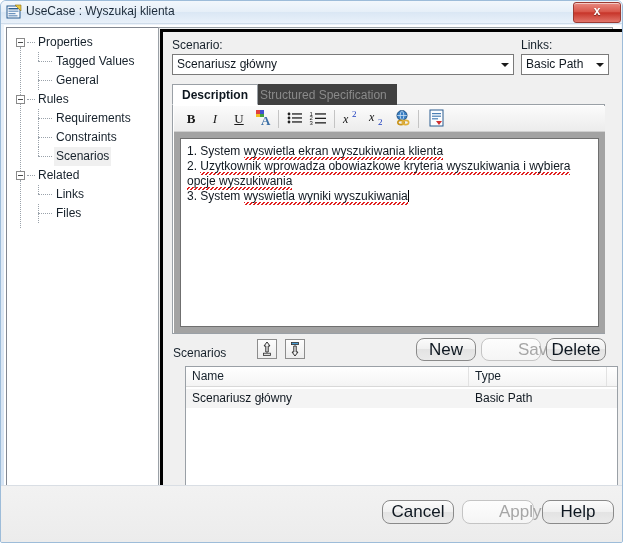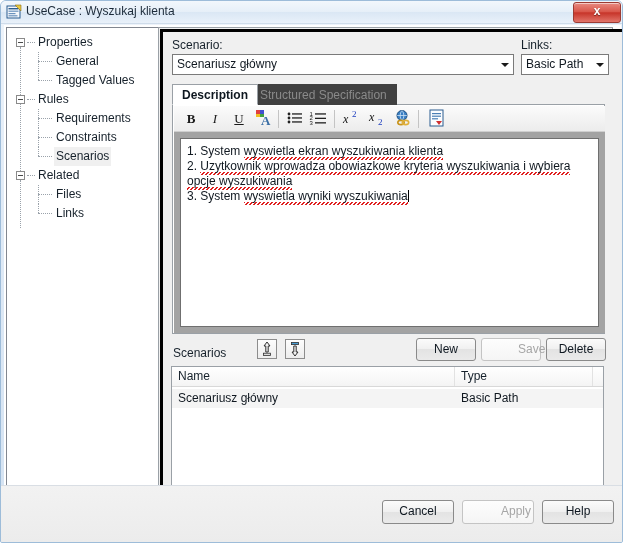--- a/index.html
+++ b/index.html
@@ -310,46 +310,46 @@
     border: 1px solid #8d8d8d;
     box-sizing: border-box;
     cursor: pointer;
   }
 
   .btn {
     position: absolute;
     height: 23px;
     line-height: 21px;
     text-align: center;
-    font-size: 12px;
+    font-size: 17px;
     color: #0e1720;
     background: linear-gradient(to bottom, #fbfbfb 0%, #f0f0f0 48%, #e3e3e3 49%, #eaeaea 100%);
     border: 1px solid #8a8a8a;
-    border-radius: 3px;
+    border-radius: 8px;
     box-sizing: border-box;
     cursor: pointer;
     white-space: nowrap;
   }
   .btn.disabled {
     color: #a6a6a6;
     border-color: #c4c4c4;
     background: linear-gradient(to bottom, #fdfdfd 0%, #f5f5f5 100%);
     cursor: default;
     padding-left: 36px;
   }
   .btn.default {
     border: 1px solid #3c7fb1;
     box-shadow: 0 0 0 1px #b9d8ec inset, 0 0 2px #8fc0e4;
     background: linear-gradient(to bottom, #f5fbff 0%, #e8f4fd 48%, #d5ecfb 49%, #e6f4fd 100%);
   }
 
   
   .listview {
     position: absolute;
-    left: 8px; top: 334px;
+    left: 22px; top: 334px;
     width: 433px; height: 134px;
     background: #ffffff;
     border: 1px solid #9aa0a6;
     box-sizing: border-box;
     overflow: hidden;
   }
   .lv-head {
     position: absolute;
     left: 0; top: 0;
     width: 100%; height: 20px;
@@ -427,28 +427,28 @@
   <div class="client">
 
     <div class="tree-panel">
       <div class="tree" id="tree-root">
           <div class="tree-node root">
             <span class="expander"></span>
             <span class="hline" style="left: 16px; top: 9px; width: 8px;"></span>
             <span class="lbl">Properties</span>
           </div>
           <div class="tree-node child">
+            <span class="vline" style="left: 27px; top: 0px; height: 9px;"></span>
+            <span class="hline" style="left: 27px; top: 9px; width: 14px;"></span>
+            <span class="lbl">Tagged Values</span>
+          </div>
+          <div class="tree-node child">
             <span class="vline" style="left: 27px; top: 0px; height: 19px;"></span>
             <span class="hline" style="left: 27px; top: 9px; width: 14px;"></span>
             <span class="lbl">General</span>
-          </div>
-          <div class="tree-node child">
-            <span class="vline" style="left: 27px; top: 0px; height: 9px;"></span>
-            <span class="hline" style="left: 27px; top: 9px; width: 14px;"></span>
-            <span class="lbl">Tagged Values</span>
           </div>
           <div class="tree-node root">
             <span class="expander"></span>
             <span class="hline" style="left: 16px; top: 9px; width: 8px;"></span>
             <span class="lbl">Rules</span>
           </div>
           <div class="tree-node child">
             <span class="vline" style="left: 27px; top: 0px; height: 19px;"></span>
             <span class="hline" style="left: 27px; top: 9px; width: 14px;"></span>
             <span class="lbl">Requirements</span>
@@ -462,28 +462,28 @@
             <span class="vline" style="left: 27px; top: 0px; height: 9px;"></span>
             <span class="hline" style="left: 27px; top: 9px; width: 14px;"></span>
             <span class="lbl sel">Scenarios</span>
           </div>
           <div class="tree-node root">
             <span class="expander"></span>
             <span class="hline" style="left: 16px; top: 9px; width: 8px;"></span>
             <span class="lbl">Related</span>
           </div>
           <div class="tree-node child">
+            <span class="vline" style="left: 27px; top: 0px; height: 9px;"></span>
+            <span class="hline" style="left: 27px; top: 9px; width: 14px;"></span>
+            <span class="lbl">Links</span>
+          </div>
+          <div class="tree-node child">
             <span class="vline" style="left: 27px; top: 0px; height: 19px;"></span>
             <span class="hline" style="left: 27px; top: 9px; width: 14px;"></span>
             <span class="lbl">Files</span>
-          </div>
-          <div class="tree-node child">
-            <span class="vline" style="left: 27px; top: 0px; height: 9px;"></span>
-            <span class="hline" style="left: 27px; top: 9px; width: 14px;"></span>
-            <span class="lbl">Links</span>
           </div>
           <span class="vline" style="left: 9px; top: 14px; height: 48px;"></span>
           <span class="vline" style="left: 9px; top: 71px; height: 67px;"></span>
           <span class="vline" style="left: 9px; top: 147px; height: 48px;"></span>
         </div>
     </div>
 
     <div class="main-panel">
       <div class="main-inner">
 

